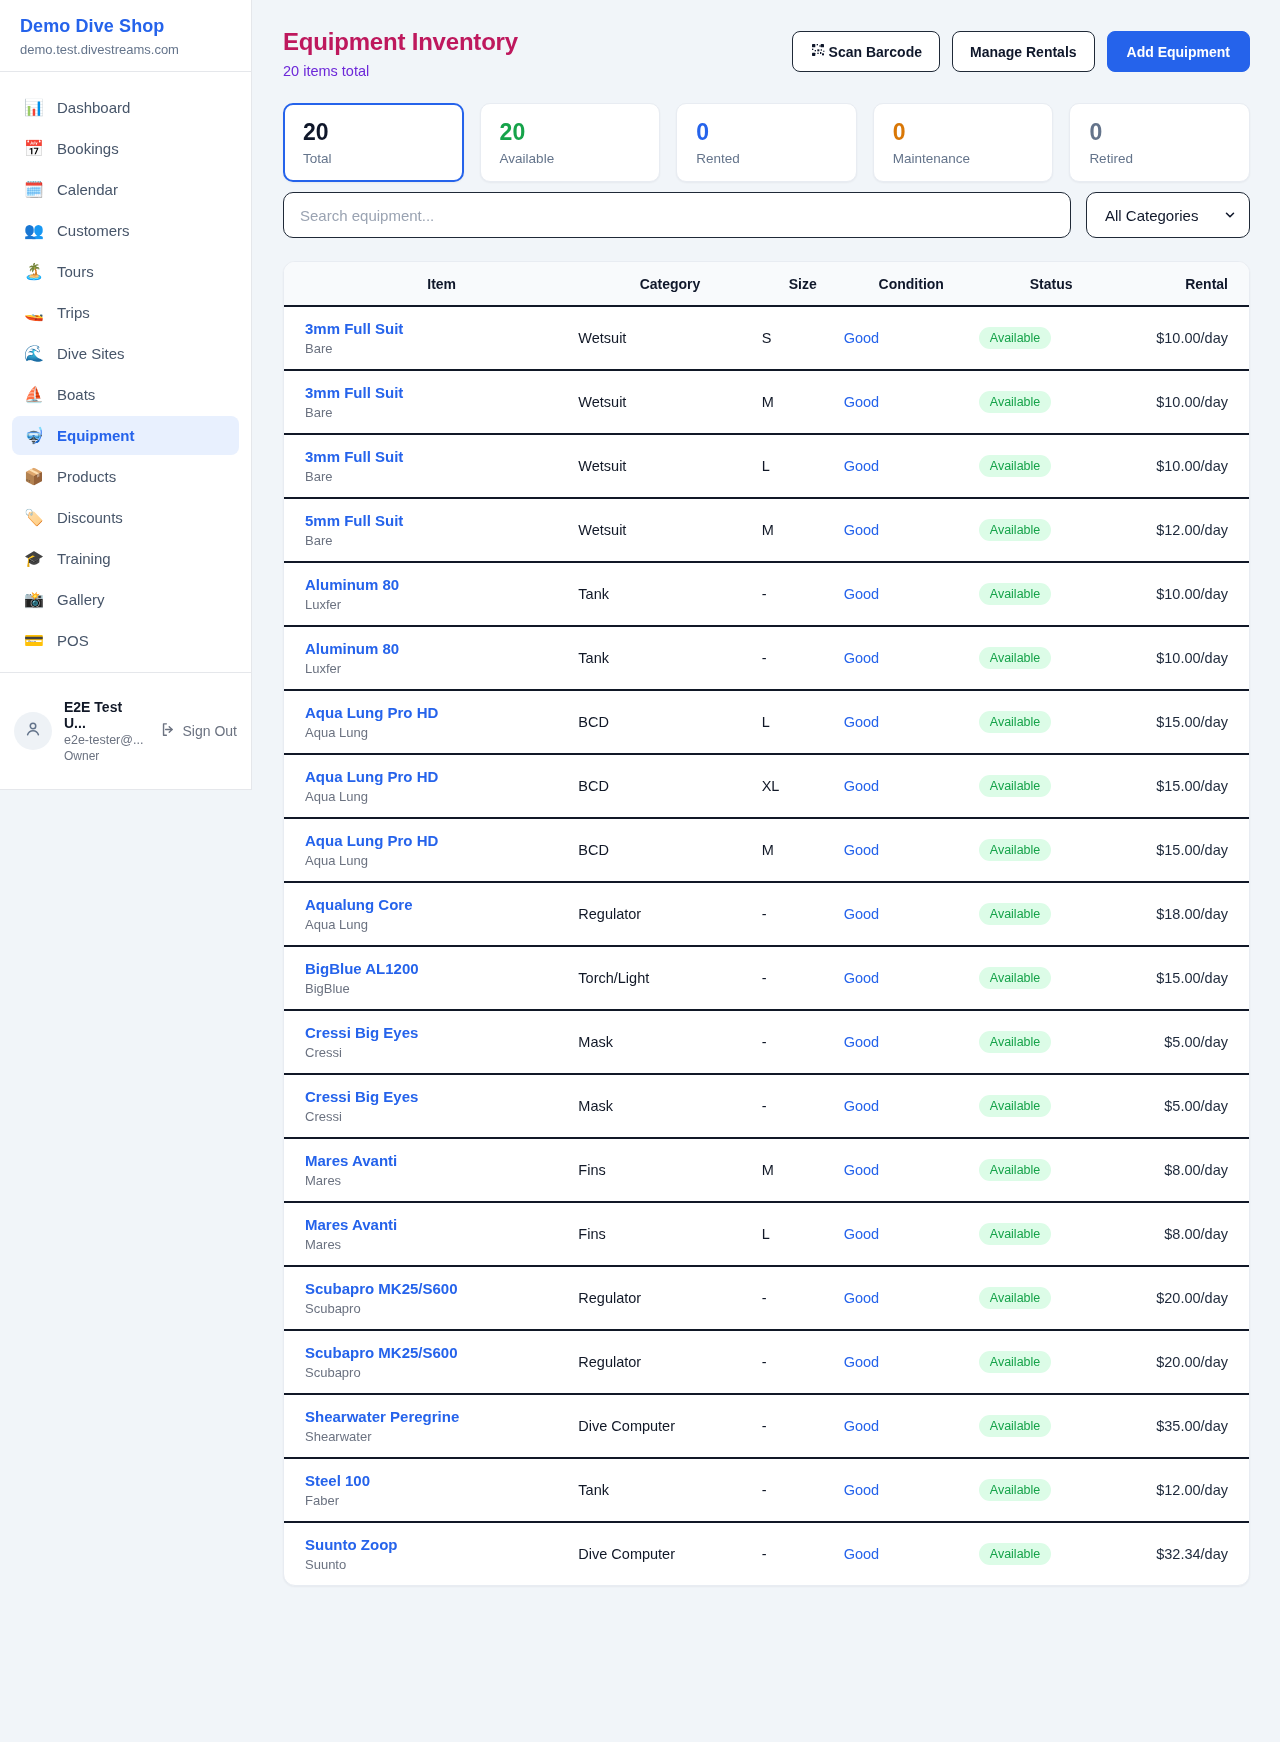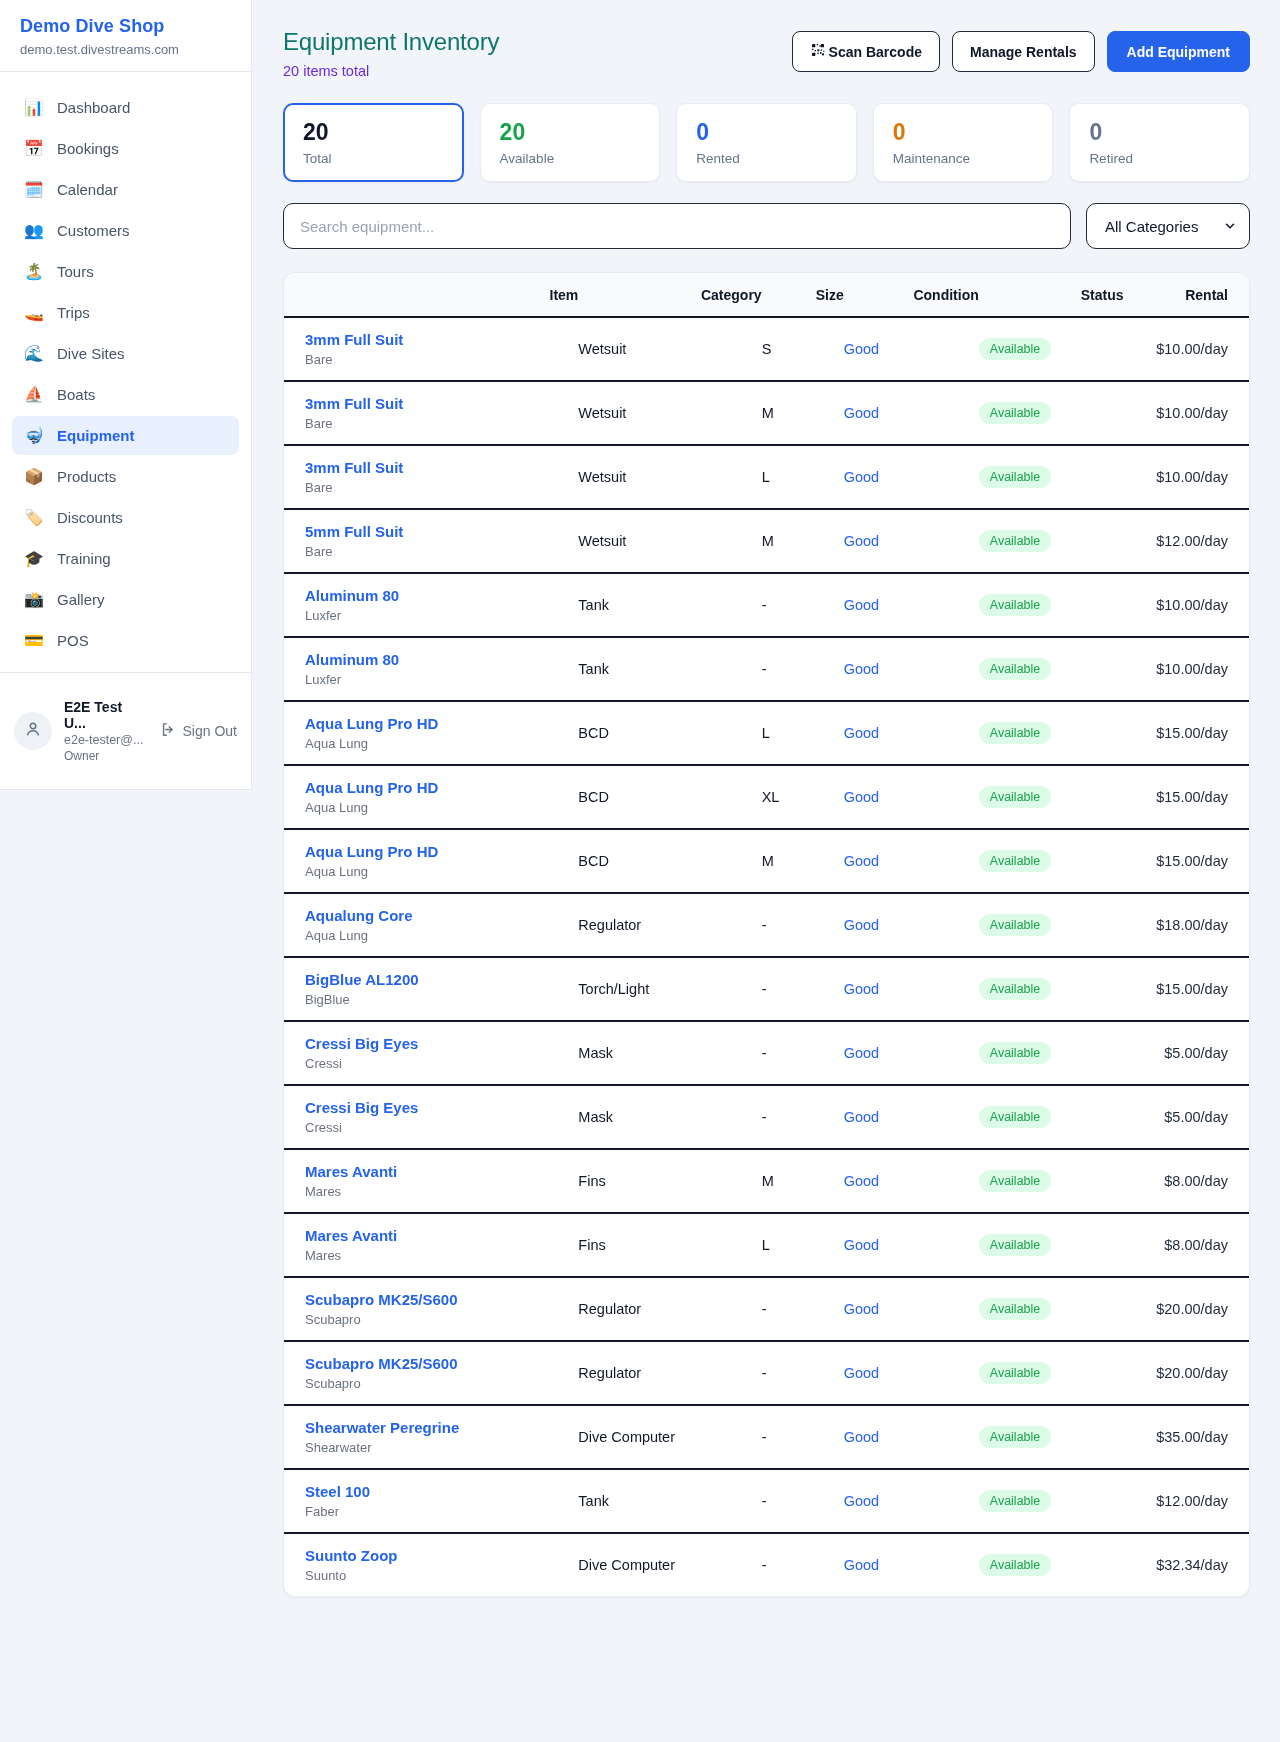--- a/index.html
+++ b/index.html
@@ -44,21 +44,21 @@
   .user-email { font-size:12.5px; color:#6b7280; margin-top:2px; }
   .user-role { font-size:12px; color:#6b7280; margin-top:2px; }
   .signout-btn {
     display:flex; align-items:center; gap:6px;
     background:none; border:none; color:#6b7280;
     font-size:14px; font-family:inherit; cursor:pointer; white-space:nowrap;
   }
   
   .main { margin-left:256px; padding:28px 30px 0 27px; }
   .page-header { display:flex; align-items:flex-start; justify-content:space-between; }
-  .page-title { font-size:24px; font-weight:normal; color:#0f766e; letter-spacing:-.2px; }
+  .page-title { font-size:24px; font-weight:bold; color:#be185d; letter-spacing:-.2px; }
   .page-subtitle { font-size:14.5px; color:#6d28d9; margin-top:7px; }
   .header-actions { display:flex; gap:12px; margin-top:3px; }
   .btn { font-family:inherit; font-size:14px; font-weight:600; border-radius:8px; cursor:pointer; }
   .btn-outline {
     background:#fff; color:#0f172a; border:1px solid #1f2937;
     padding:10px 17px; display:flex; align-items:center; gap:3px;
   }
   .btn-primary {
     background:#2563eb; color:#fff; border:1px solid #2563eb;
     padding:10px 19px;
@@ -66,21 +66,21 @@
   
   .stats-row { display:flex; gap:16px; margin-top:24px; }
   .stat-card {
     flex:1; background:#fff; border:1px solid #e8ecf2; border-radius:10px;
     padding:15px 19px; box-shadow:0 1px 2px rgba(15,23,42,.05); cursor:pointer;
   }
   .stat-card.selected { border:2px solid #2563eb; padding:14px 18px; }
   .stat-value { font-size:23px; font-weight:bold; }
   .stat-label { font-size:13.5px; color:#64748b; margin-top:5px; }
   
-  .filter-row { display:flex; gap:15px; margin-top:21px; }
+  .filter-row { display:flex; gap:15px; margin-top:10px; }
   .search-input {
     flex:1; height:46px; background:#fff;
     border:1px solid #1f2937; border-radius:10px;
     padding:0 16px; font-size:15px; font-family:inherit; color:#0f172a;
   }
   .search-input::placeholder { color:#9aa3b2; }
   .select-wrap { position:relative; width:164px; }
   .category-select {
     width:100%; height:46px; background:#fff;
     border:1px solid #1f2937; border-radius:10px;
@@ -90,21 +90,21 @@
   .select-chevron { position:absolute; right:13px; top:16px; pointer-events:none; }
   
   .table-card {
     margin-top:23px; background:#fff; border:1px solid #e8ecf2;
     border-radius:12px; box-shadow:0 1px 2px rgba(15,23,42,.05); overflow:hidden;
   }
   table { width:100%; border-collapse:collapse; table-layout:fixed; }
   col.c-item{width:30.5%} col.c-cat{width:19%} col.c-size{width:8.5%}
   col.c-cond{width:14%} col.c-status{width:15%} col.c-rent{width:13%}
   thead th {
-    background:#f8fafc; text-align:right;
+    background:#f8fafc; text-align:center;
     font-size:14px; font-weight:600; color:#0f172a;
     padding:14px 0 13px; border-bottom:2px solid #111827;
   }
   thead th:first-child { padding-left:21px; }
   thead th.num, td.num { text-align:right; padding-right:21px; }
   tbody tr { border-bottom:2px solid #111827; }
   tbody tr:last-child { border-bottom:none; }
   td { padding:13px 8px 13px 0; vertical-align:middle; }
   td:first-child { padding-left:21px; }
   .item-name { color:#2563eb; font-size:15px; font-weight:600; cursor:pointer; }

